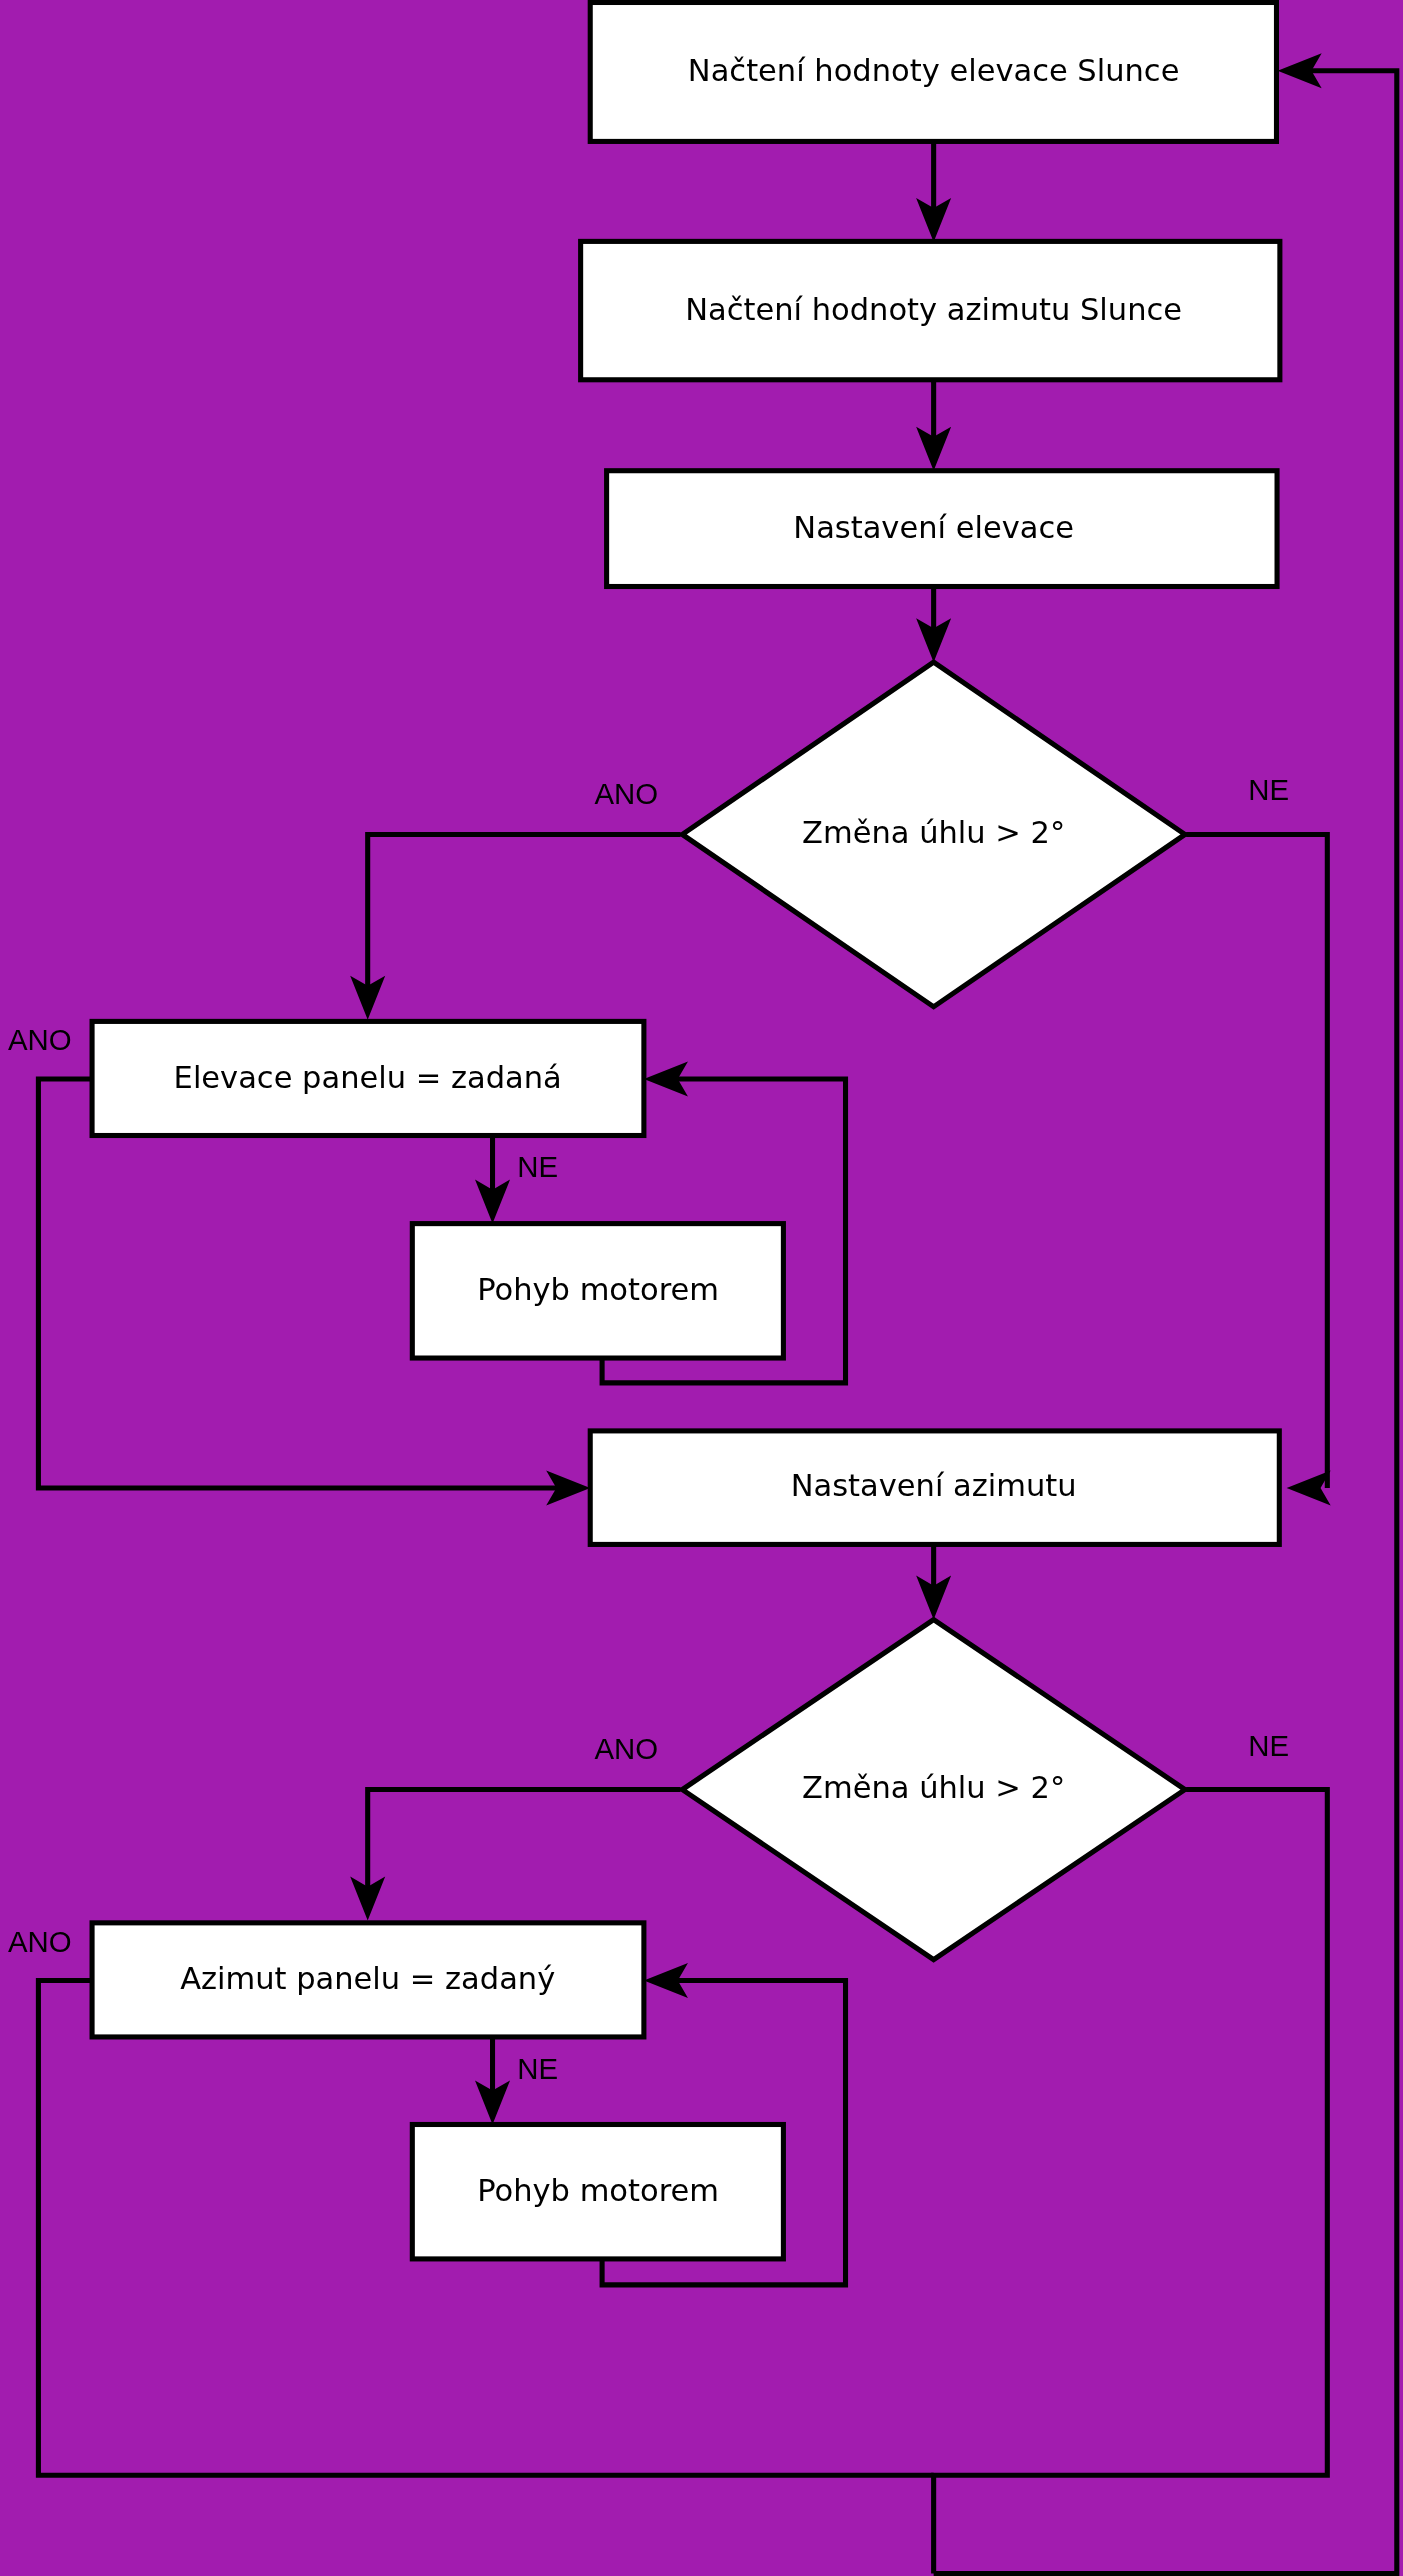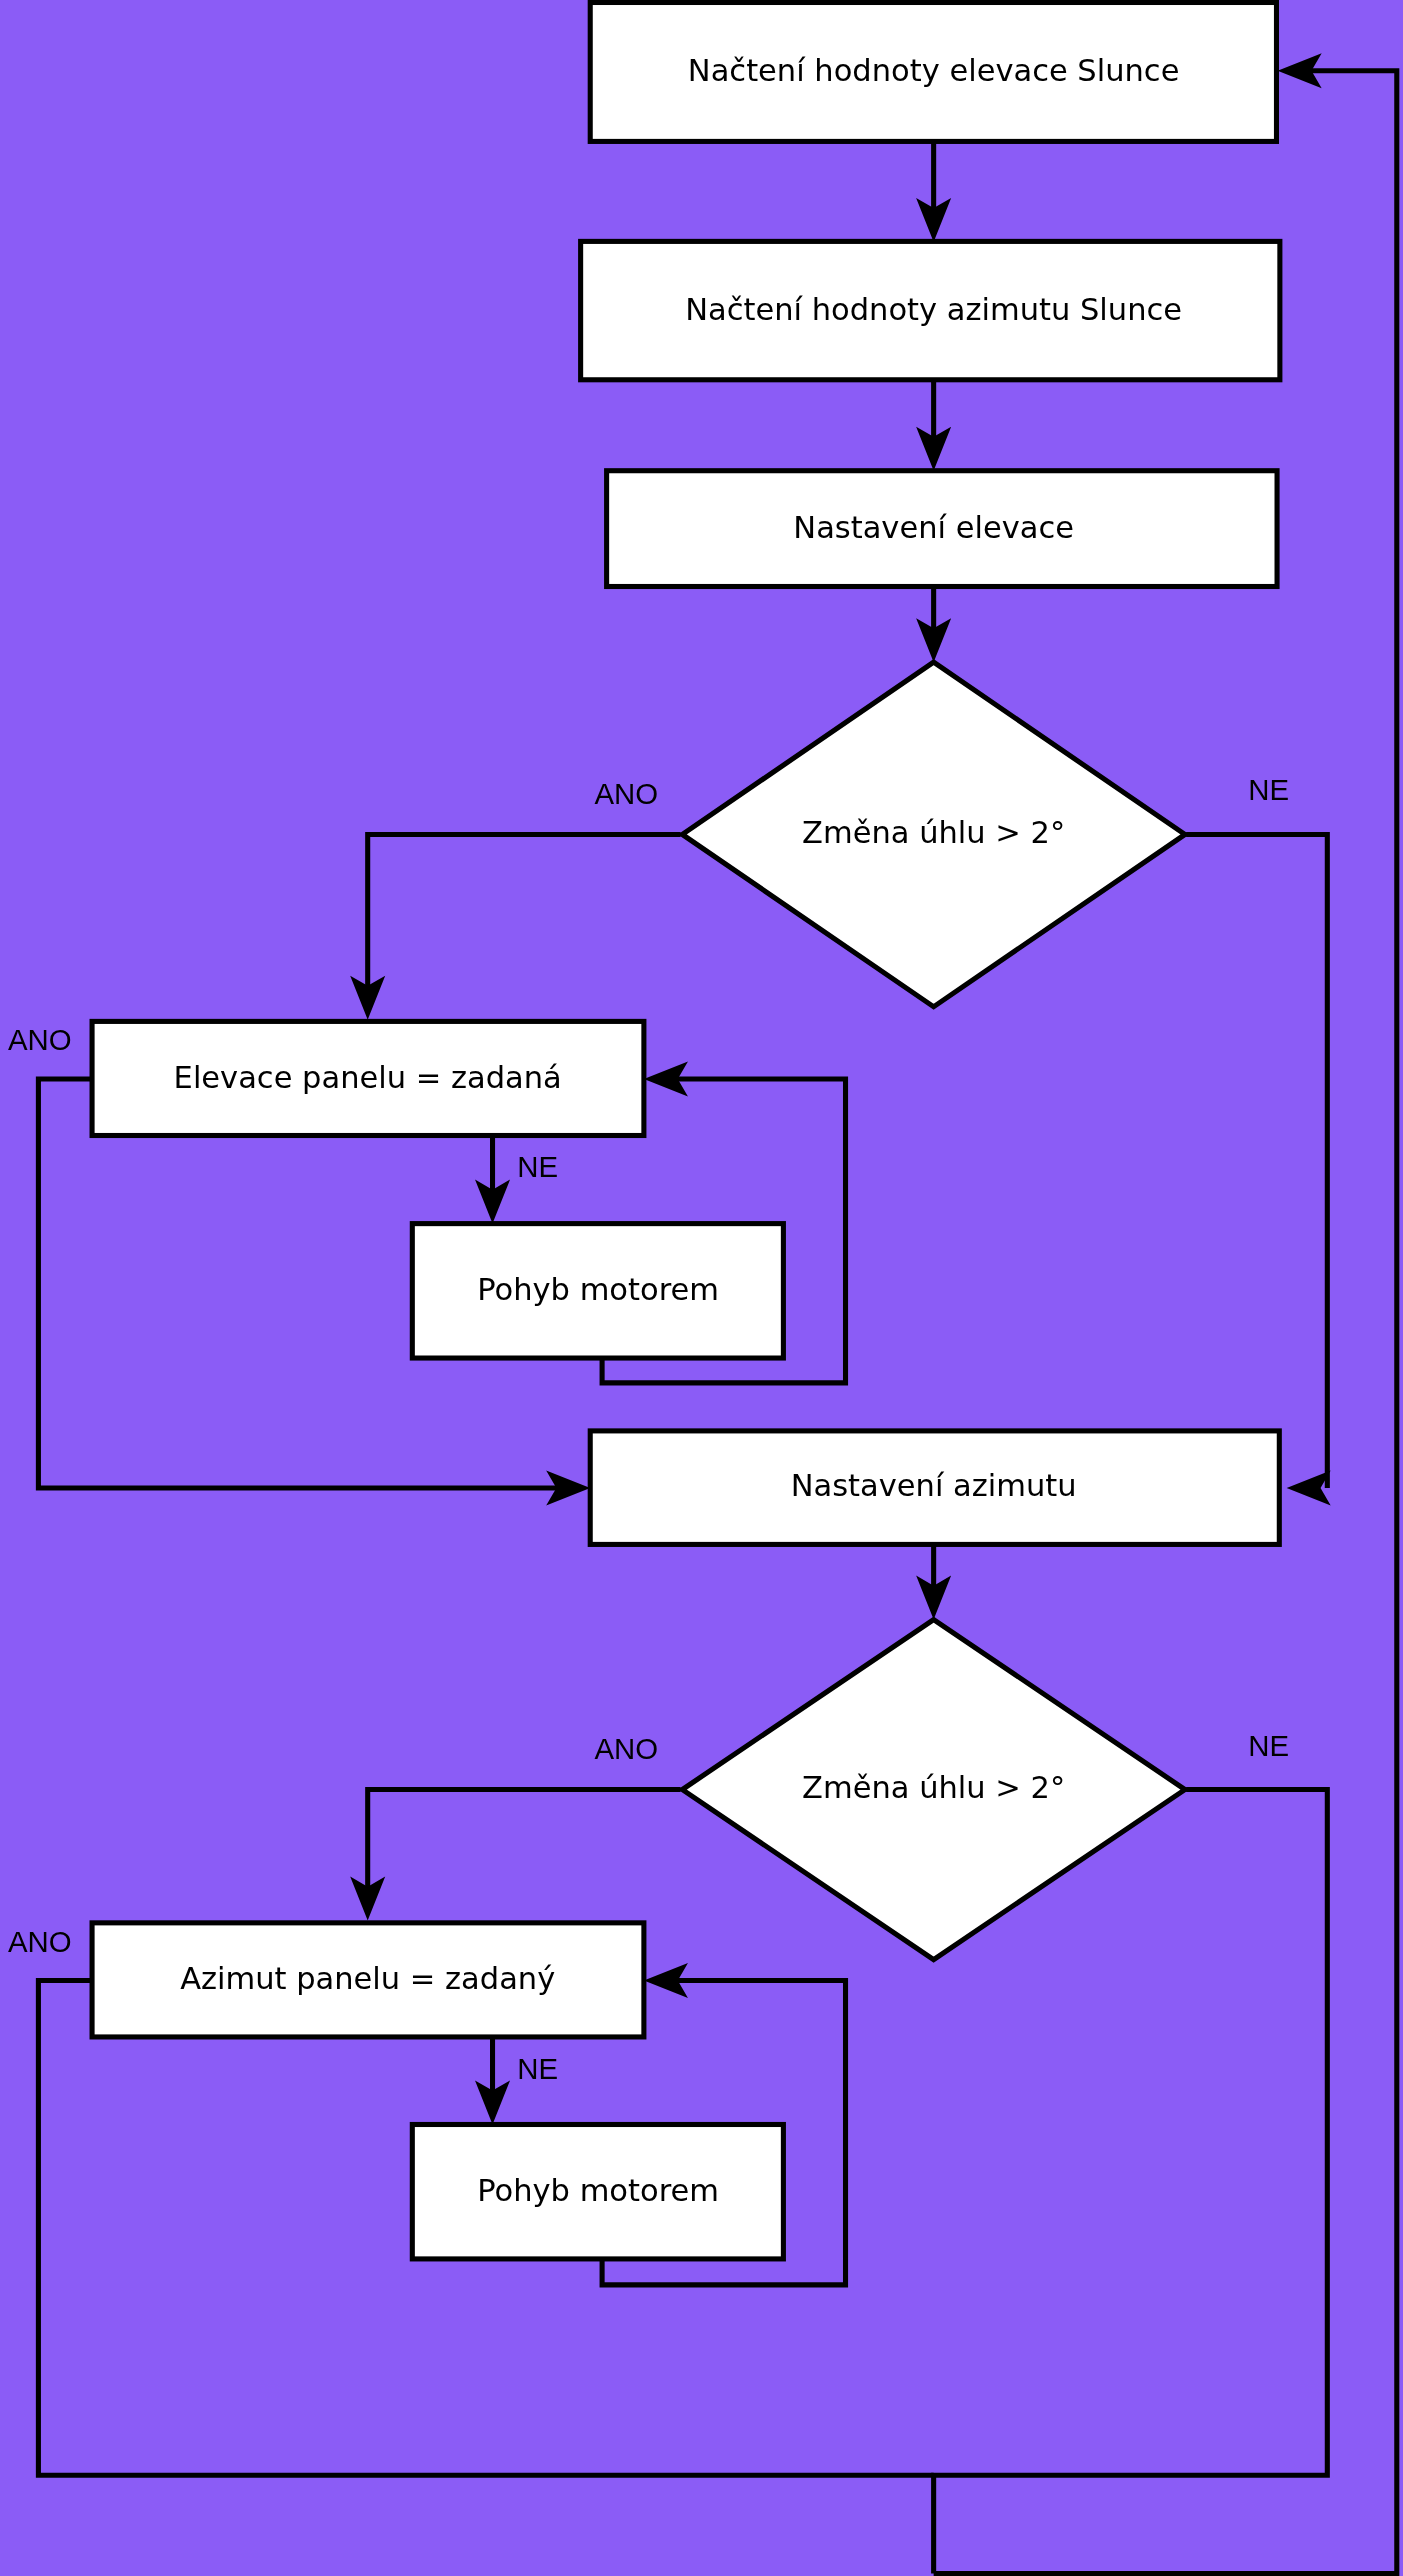--- a/index.html
+++ b/index.html
@@ -7,21 +7,21 @@
     padding: 0;
     background: #ffffff;
   }
   body {
     font-family: "Liberation Sans", "DejaVu Sans", sans-serif;
   }
   #flowchart-root {
     width: 1403px;
     height: 2576px;
     position: relative;
-    background: #8b5cf6;
+    background: #a21caf;
   }
   svg#flow-svg {
     display: block;
     width: 1403px;
     height: 2576px;
   }
   .node-box {
     fill: #ffffff;
     stroke: #000000;
     stroke-width: 9;

